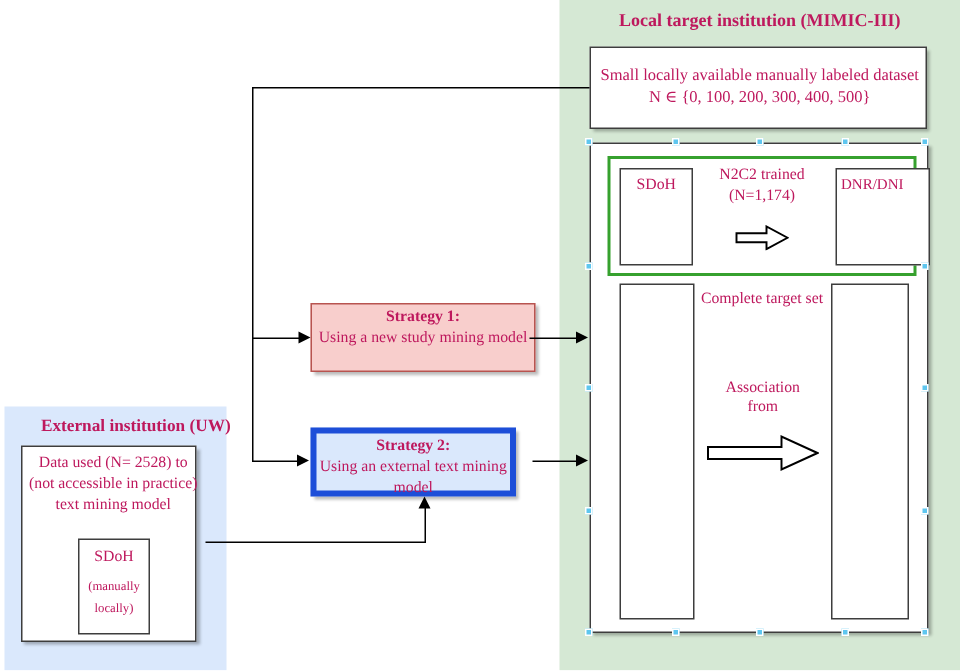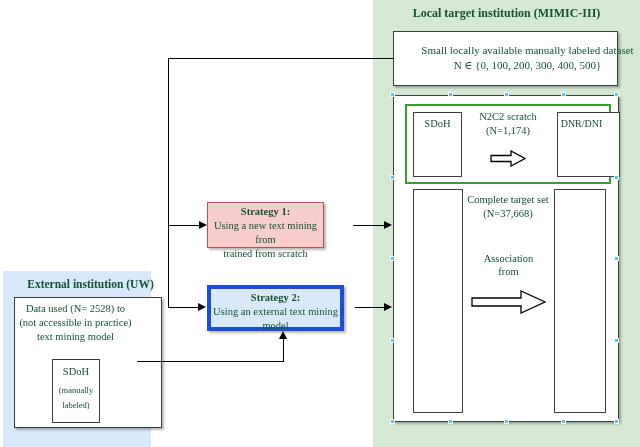--- a/index.html
+++ b/index.html
@@ -1,30 +1,30 @@
 <!DOCTYPE html>
 <html><head>
 <meta charset="utf-8">
 <style>
   html,body{margin:0;padding:0;background:#fff;}
   #canvas{
     position:relative;width:640px;height:447px;overflow:hidden;
-    font-family:"Liberation Serif","DejaVu Serif",serif;color:#14532d;background:#fff;
+    font-family:"Liberation Serif","DejaVu Serif",serif;color:#be185d;background:#fff;
   }
   .panel{position:absolute;}
   .green-panel{left:373px;top:0;width:267px;height:447px;background:#d5e8d4;}
   .blue-panel{left:3px;top:271px;width:148px;height:176px;background:#dae8fc;}
   .panel-title{position:absolute;text-align:center;font-weight:bold;font-size:12px;line-height:14px;}
   .wbox{position:absolute;background:#fff;border:1px solid #3d3d3d;box-shadow:2px 2px 2px rgba(0,0,0,0.28);box-sizing:border-box;}
   .plainbox{position:absolute;background:#fff;border:1px solid #3d3d3d;box-sizing:border-box;}
-  .ctext{position:absolute;text-align:center;font-size:11px;line-height:15px;margin-left:21px;}
+  .ctext{position:absolute;text-align:center;font-size:11px;line-height:15px;}
   .stext{position:absolute;text-align:center;font-size:10.5px;line-height:14px;}
   .strategy{position:absolute;box-sizing:border-box;text-align:center;font-size:10.5px;line-height:14px;
     box-shadow:2px 2px 2px rgba(0,0,0,0.28);padding-top:2px;}
-  .strategy1{left:207px;top:202px;width:117px;height:46px;background:#f8cecc;border:1px solid #b85450;}
+  .strategy1{left:207px;top:202px;width:150px;height:46px;background:#f8cecc;border:1px solid #b85450;}
   .strategy2{left:207px;top:285px;width:137px;height:46px;background:#dae8fc;border:4px solid #1d4ed8;}
   .green-rect{position:absolute;border:2px solid #36a12e;box-sizing:border-box;background:transparent;}
   .hline{position:absolute;height:1px;background:#000;}
   .vline{position:absolute;width:1px;background:#000;}
   .ah-r{position:absolute;width:0;height:0;border-top:4px solid transparent;border-bottom:4px solid transparent;border-left:8px solid #000;}
   .ah-u{position:absolute;width:0;height:0;border-left:4px solid transparent;border-right:4px solid transparent;border-bottom:8px solid #000;}
   .handle{position:absolute;width:5px;height:5px;background:#5ec6ef;border:1px solid #fff;box-sizing:border-box;}
   .hollow-arrow{position:absolute;}
   b{font-weight:bold;}
 </style>
@@ -45,38 +45,37 @@
 
   <div class="wbox" style="left:393px;top:95px;width:226px;height:327px;">
 
     <div class="green-rect" style="left:11px;top:8px;width:206px;height:80px;"></div>
 
     <div class="plainbox" style="left:19px;top:16px;width:49px;height:65px;">
       <div class="stext" style="left:0;top:4px;width:47px;">SDoH</div>
     </div>
 
     <div class="stext" style="left:70px;top:14px;width:88px;">
-      <div>N2C2 scratch</div>
+      <div>N2C2 trained</div>
       <div>(N=1,174)</div>
     </div>
 
     <svg class="hollow-arrow" style="left:96px;top:54px;" width="36" height="17" viewBox="0 0 36 17">
       <path d="M1 5.5 L21 5.5 L21 1 L35 8.5 L21 16 L21 11.5 L1 11.5 Z" fill="#ffffff" stroke="#000000" stroke-width="1.3"></path>
     </svg>
 
     <div class="plainbox" style="left:163px;top:16px;width:63px;height:65px;">
       <div class="stext" style="left:0;top:4px;width:47px;font-size:10px;">DNR/DNI</div>
     </div>
 
     <div class="plainbox" style="left:19px;top:93px;width:50px;height:224px;"></div>
     <div class="plainbox" style="left:160px;top:93px;width:52px;height:224px;"></div>
 
     <div class="stext" style="left:54px;top:97px;width:120px;">
       <div>Complete target set</div>
-      <div>(N=37,668)</div>
     </div>
 
     <div class="stext" style="left:62px;top:156px;width:105px;line-height:13px;">
       <div>Association</div>
       <div>from</div>
     </div>
 
     <svg class="hollow-arrow" style="left:77px;top:194px;" width="75" height="24" viewBox="0 0 75 24">
       <path d="M1 8 L50 8 L50 1 L74 12 L50 23 L50 16 L1 16 Z" fill="#ffffff" stroke="#000000" stroke-width="1.3"></path>
     </svg>
@@ -95,39 +94,38 @@
   <div class="handle" style="left:390px;top:175px;"></div>
   <div class="handle" style="left:390px;top:256px;"></div>
   <div class="handle" style="left:390px;top:338px;"></div>
   <div class="handle" style="left:614px;top:175px;"></div>
   <div class="handle" style="left:614px;top:256px;"></div>
   <div class="handle" style="left:614px;top:338px;"></div>
 
   <div class="panel blue-panel"></div>
   <div class="panel-title" style="left:3px;top:277px;width:175px;font-size:11.5px;">External institution (UW)</div>
 
-  <div class="wbox" style="left:14px;top:297px;width:148px;height:131px;">
+  <div class="wbox" style="left:14px;top:297px;width:117px;height:131px;">
     <div class="stext" style="left:0;top:4px;width:121px;line-height:14px;">
       <div>Data used (N= 2528) to</div>
       <div>(not accessible in practice)</div>
       <div>text mining model</div>
     </div>
     <div class="plainbox" style="left:37px;top:61px;width:48px;height:64px;">
       <div class="stext" style="left:0;top:5px;width:46px;">SDoH</div>
       <div class="stext" style="left:0;top:23px;width:46px;font-size:8.5px;line-height:15px;">
         <div>(manually</div>
-        <div>labeled)</div>
+        <div>locally)</div>
       </div>
     </div>
   </div>
 
   <div class="strategy strategy1">
     <div style="font-weight:bold;">Strategy 1:</div>
-    <div>Using a new text mining from</div>
-    <div>trained from scratch</div>
+    <div>Using a new study mining model</div>
   </div>
 
   <div class="strategy strategy2">
     <div style="font-weight:bold;">Strategy 2:</div>
     <div>Using an external text mining model</div>
   </div>
 
   <div class="hline" style="left:168px;top:58px;width:225px;"></div>
   <div class="vline" style="left:168px;top:58px;height:250px;"></div>
 

